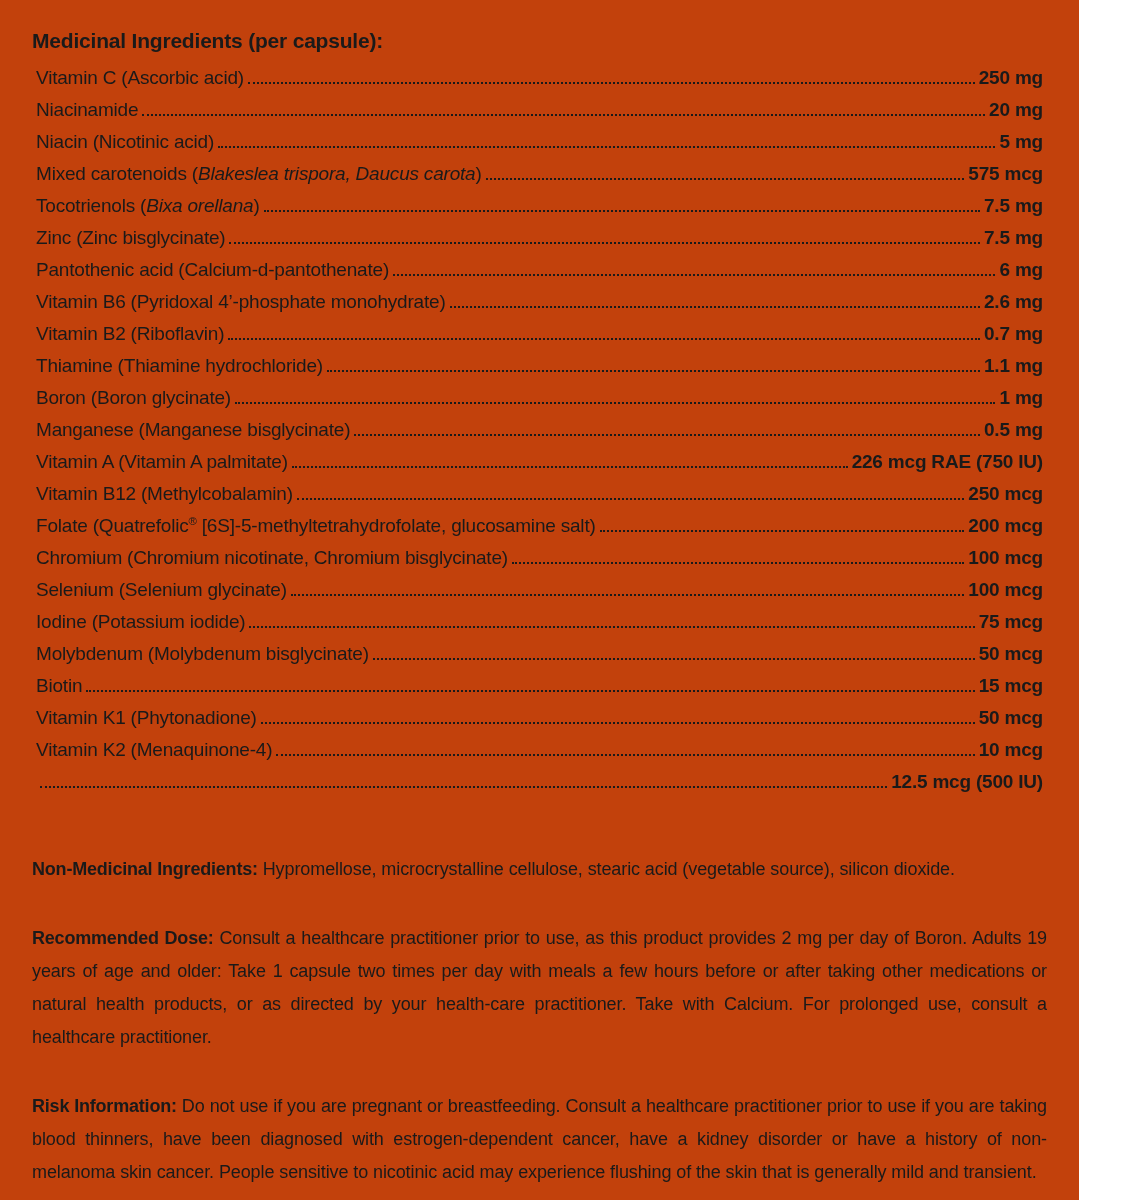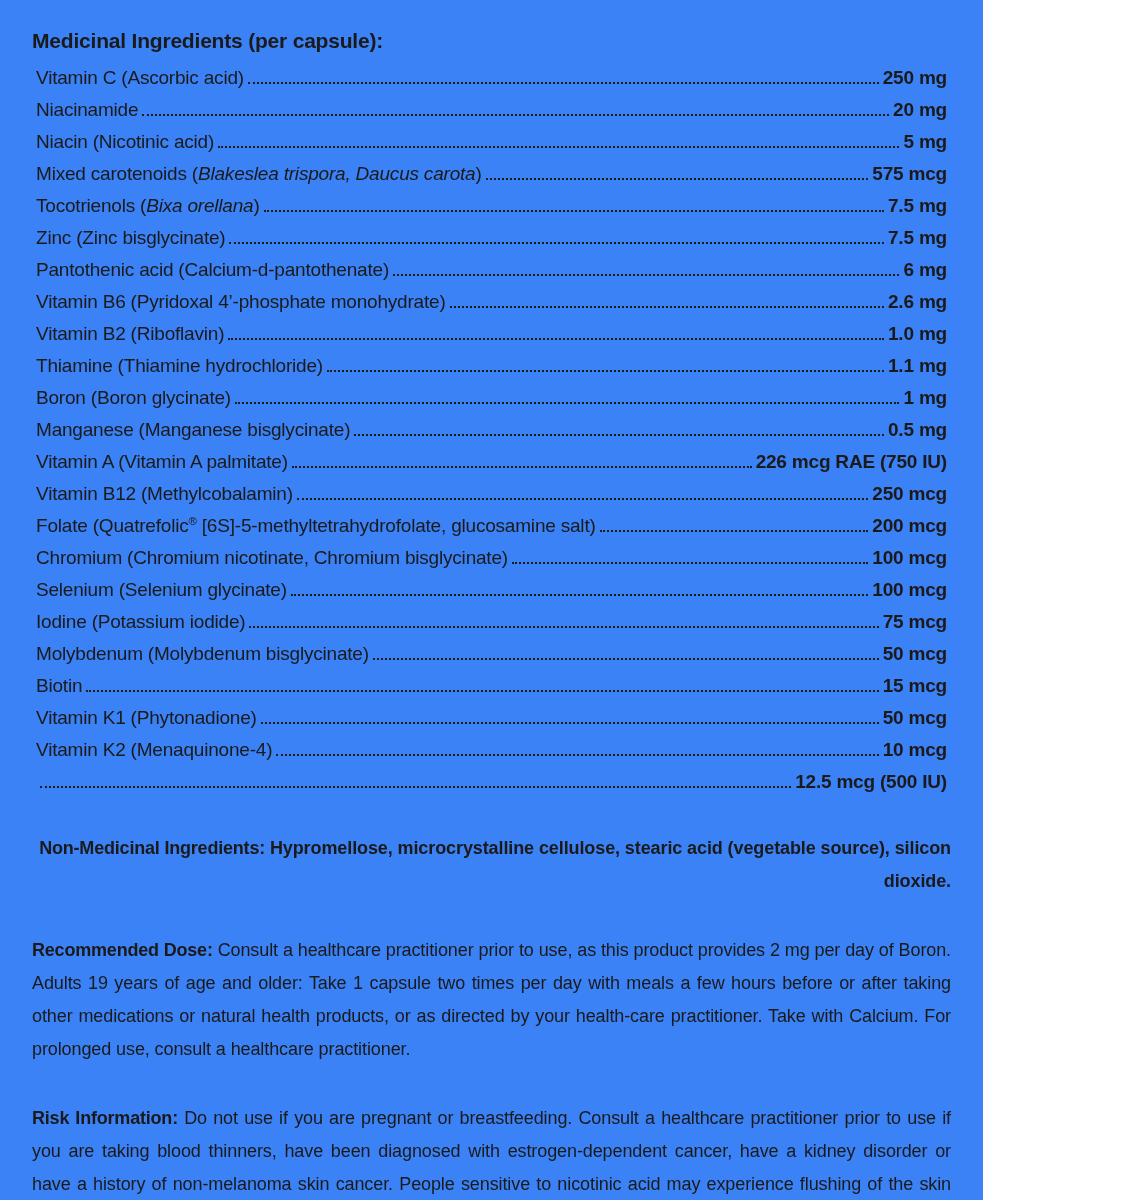--- a/index.html
+++ b/index.html
@@ -2,25 +2,25 @@
 <html><head>
 <meta charset="utf-8">
 <style>
   html, body {
     margin: 0;
     padding: 0;
     background: #ffffff;
   }
   .page {
     position: relative;
-    width: 983px;
+    width: 1079px;
     height: 1200px;
     box-sizing: border-box;
     padding: 26px 32px 0 32px;
-    background: #3b82f6;
+    background: #c2410c;
     color: #1a1a1a;
     font-family: "Liberation Sans", sans-serif;
     font-stretch: condensed;
     overflow: hidden;
   }
   .heading {
     font-size: 21px;
     font-weight: bold;
     line-height: 30px;
     margin: 0;
@@ -59,23 +59,22 @@
     font-weight: bold;
   }
   .para {
     font-size: 18px;
     line-height: 33px;
     text-align: justify;
     margin: 36px 0 0 0;
     letter-spacing: -0.1px;
   }
   .para.first-section {
-    margin-top: 36px;
-    text-align: right;
-    font-weight: bold;
+    margin-top: 57px;
+    text-align: left;
   }
   .para strong {
     letter-spacing: -0.2px;
   }
   .footer-line {
     font-size: 19px;
     font-weight: bold;
     line-height: 33px;
     margin: 34px 0 0 0;
     letter-spacing: -0.2px;
@@ -125,21 +124,21 @@
         <span class="ing-amount">6 mg</span>
       </div>
       <div class="ing-row">
         <span class="ing-name"><span>Vitamin B6 (Pyridoxal 4’-phosphate monohydrate)</span></span>
         <span class="leader"></span>
         <span class="ing-amount">2.6 mg</span>
       </div>
       <div class="ing-row">
         <span class="ing-name"><span>Vitamin B2 (Riboflavin)</span></span>
         <span class="leader"></span>
-        <span class="ing-amount">1.0 mg</span>
+        <span class="ing-amount">0.7 mg</span>
       </div>
       <div class="ing-row">
         <span class="ing-name"><span>Thiamine (Thiamine hydrochloride)</span></span>
         <span class="leader"></span>
         <span class="ing-amount">1.1 mg</span>
       </div>
       <div class="ing-row">
         <span class="ing-name"><span>Boron (Boron glycinate)</span></span>
         <span class="leader"></span>
         <span class="ing-amount">1 mg</span>

